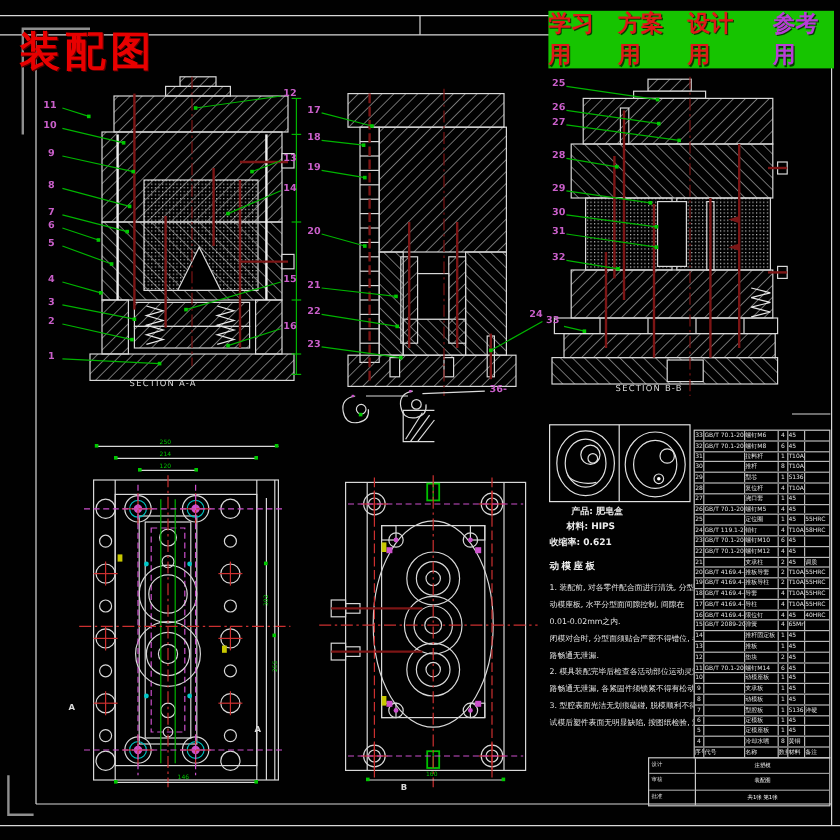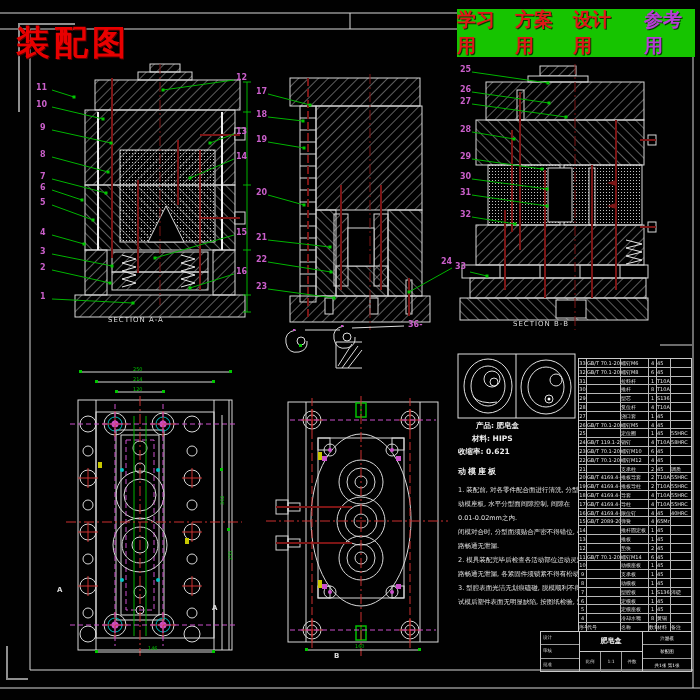--- a/index.html
+++ b/index.html
@@ -794,28 +794,20 @@
         <div class="pt-c pt-c5">备注</div>
       </div>
     </div>
 
 <div id="title-block">
   <div class="tb-left">
     <div>设计</div>
     <div>审核</div>
     <div>批准</div>
   </div>
-  <div class="tb-mid">
-    <div class="tb-prod">肥皂盒</div>
-    <div class="tb-scale">
-      <div>比例</div>
-      <div>1:1</div>
-      <div>件数</div>
-    </div>
-  </div>
   <div class="tb-right">
     <div>注塑模</div>
     <div>装配图</div>
     <div>共1张 第1张</div>
   </div>
 </div>
 
 </div>
 
 </body></html>

